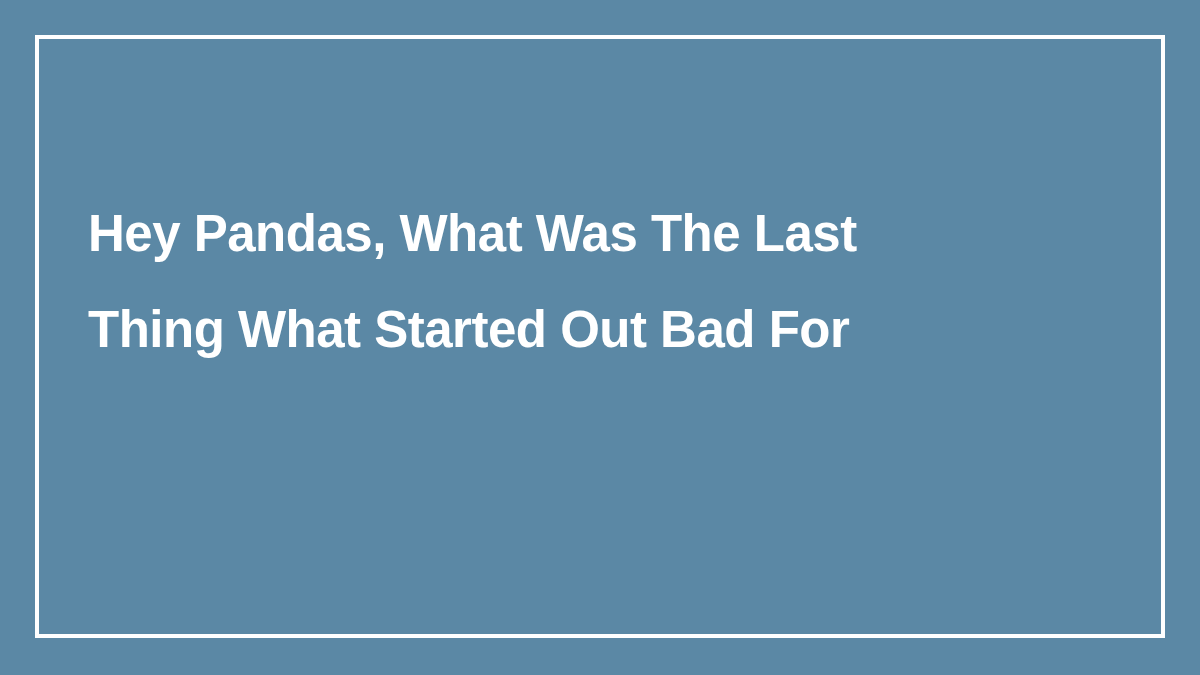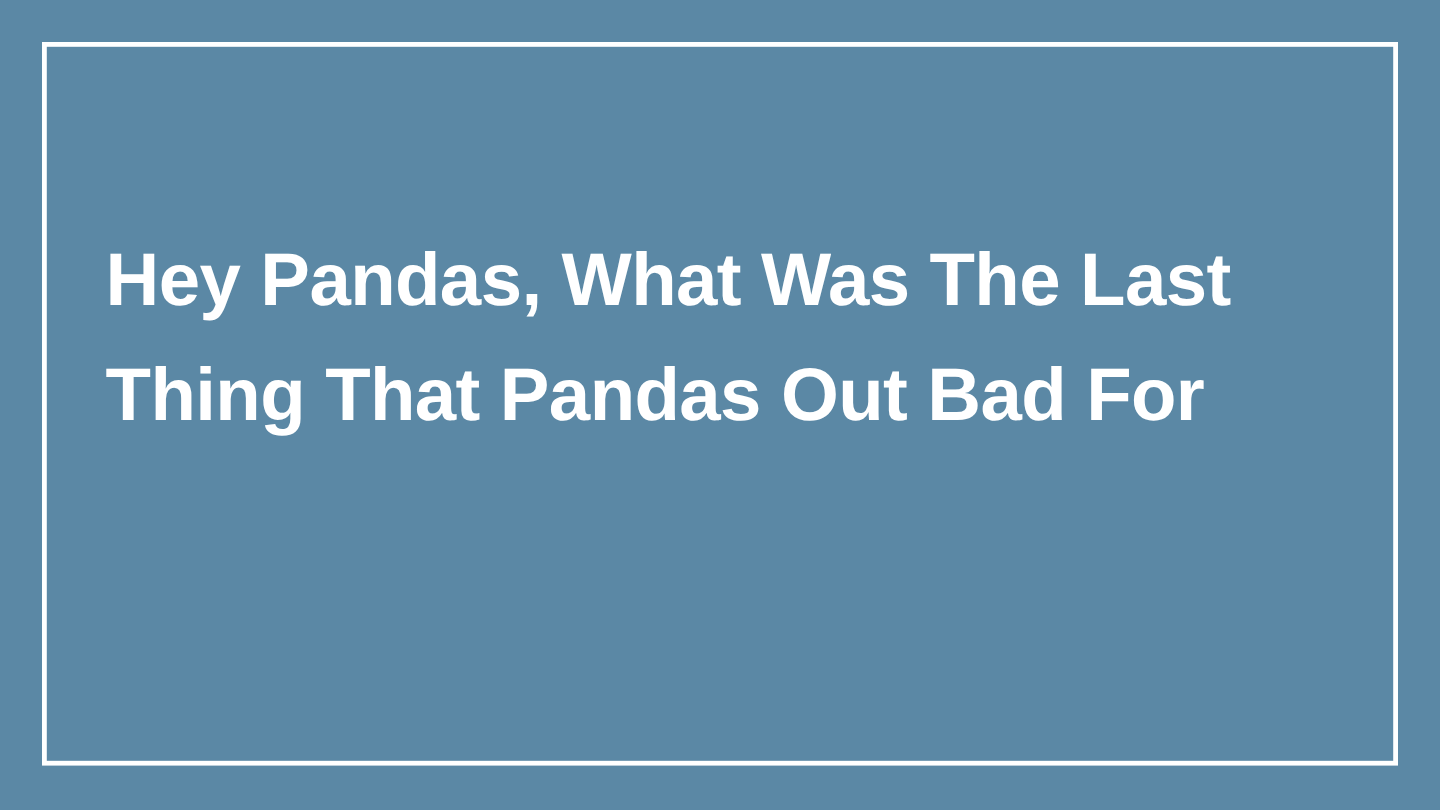--- a/index.html
+++ b/index.html
@@ -38,32 +38,32 @@
     left: 88px;
     top: 186px;
     width: 1030px;
   }
 
   .headline-line {
     display: block;
     color: #ffffff;
     font-family: "Liberation Sans", sans-serif;
     font-weight: bold;
-    font-size: 62px;
+    font-size: 51px;
     line-height: 96px;
     letter-spacing: -0.5px;
     white-space: nowrap;
     text-align: left;
   }
 </style>
 </head>
 <body>
 
 <div id="poster">
 
   <div id="inner-border"></div>
 
   <div id="headline-block">
     <span class="headline-line">Hey Pandas, What Was The Last</span>
-    <span class="headline-line">Thing That Pandas Out Bad For</span>
+    <span class="headline-line">Thing What Started Out Bad For</span>
   </div>
 
 </div>
 
 </body></html>

